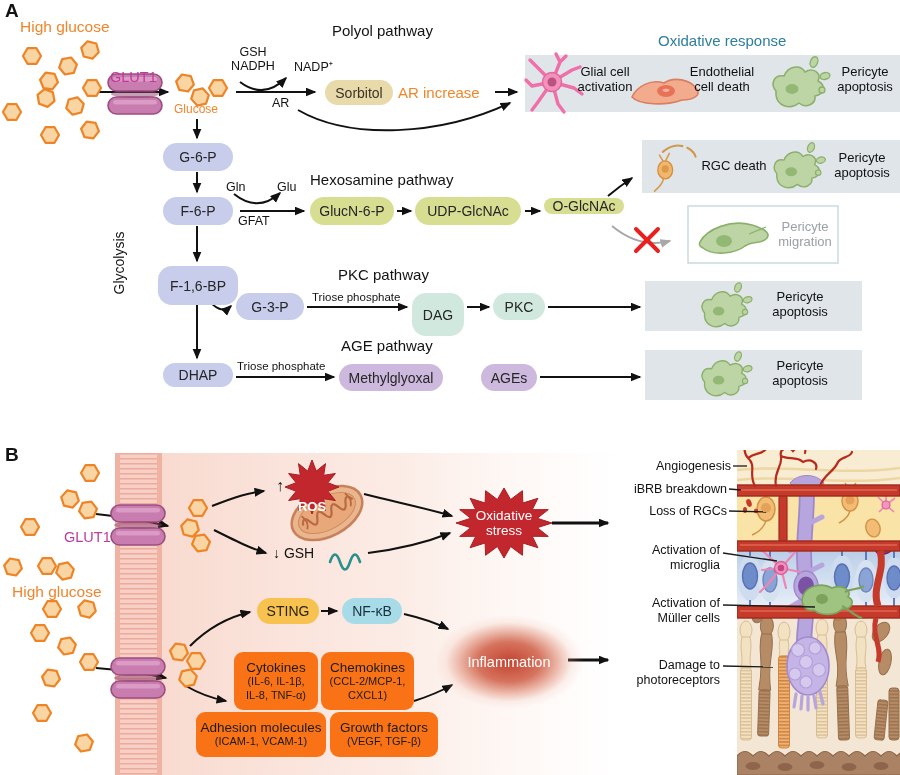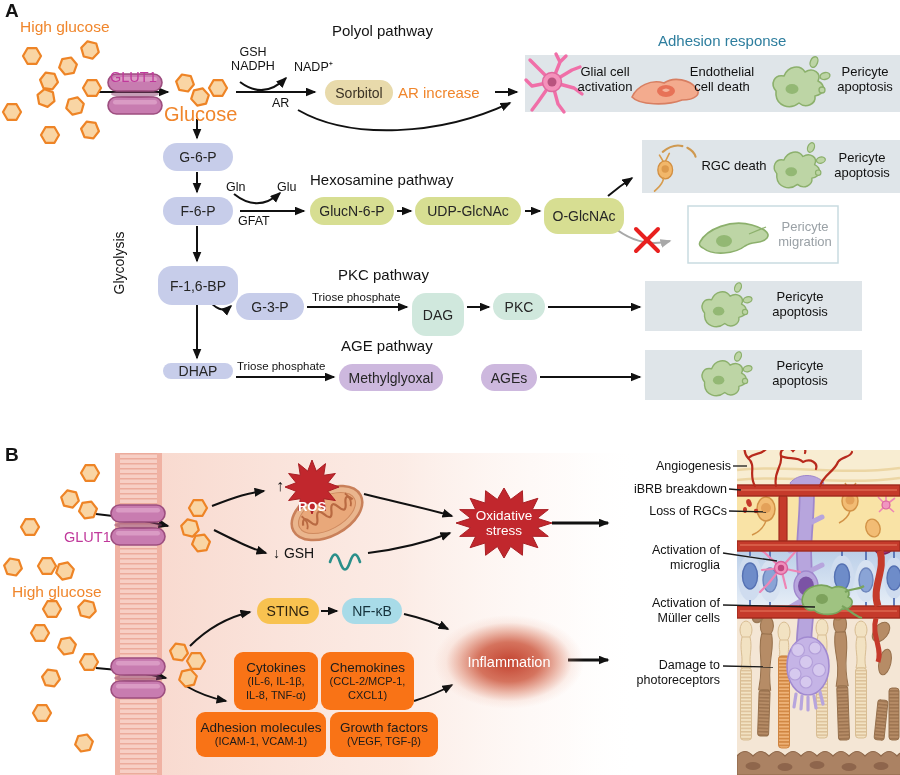--- a/index.html
+++ b/index.html
@@ -418,48 +418,48 @@
       <path d="M723,553 L777,561"></path>
       <path d="M723,605 L815,607"></path>
       <path d="M723,666 L773,667"></path>
     </g>
   </g>
 </svg>
 
 <div class="t panel-letter" style="left:5px;top:0px;">A</div>
 <div class="t org" style="left:20px;top:18px;font-size:15.5px;">High glucose</div>
 <div class="t mag" style="left:110px;top:69px;font-size:14.5px;">GLUT1</div>
-<div class="t org" style="left:164px;top:103px;font-size:20px;">Glucose</div>
+<div class="t org" style="left:174px;top:103px;font-size:12px;">Glucose</div>
 <div class="ptitle" style="left:332px;top:22px;">Polyol pathway</div>
 <div class="ptitle" style="left:310px;top:171px;">Hexosamine pathway</div>
 <div class="ptitle" style="left:338px;top:266px;">PKC pathway</div>
 <div class="ptitle" style="left:341px;top:337px;">AGE pathway</div>
-<div class="t teal" style="left:658px;top:32px;font-size:15px;font-weight:500;">Adhesion response</div>
+<div class="t teal" style="left:658px;top:32px;font-size:15px;font-weight:500;">Oxidative response</div>
 
 <div class="t c" style="left:226px;top:45px;width:54px;font-size:12.5px;">GSH
 NADPH</div>
 <div class="t" style="left:294px;top:60px;font-size:12.5px;">NADP⁺</div>
 <div class="t" style="left:272px;top:96px;font-size:12.5px;">AR</div>
 <div class="t org" style="left:398px;top:84px;font-size:15px;">AR increase</div>
 <div class="t" style="left:226px;top:180px;font-size:12.5px;">Gln</div>
 <div class="t" style="left:277px;top:180px;font-size:12.5px;">Glu</div>
 <div class="t" style="left:238px;top:214px;font-size:12.5px;">GFAT</div>
 <div class="t" style="left:312px;top:291px;font-size:11.5px;">Triose phosphate</div>
 <div class="t" style="left:237px;top:360px;font-size:11.5px;">Triose phosphate</div>
 <div class="t c" style="left:70px;top:255px;width:100px;font-size:14px;transform:rotate(-90deg);">Glycolysis</div>
 
 <div class="pill" style="left:163px;top:143px;width:70px;height:28px;background:#c7cdea;">G-6-P</div>
 <div class="pill" style="left:163px;top:197px;width:70px;height:28px;background:#c7cdea;">F-6-P</div>
 <div class="pill" style="left:158px;top:266px;width:80px;height:39px;background:#c7cdea;">F-1,6-BP</div>
 <div class="pill" style="left:236px;top:293px;width:68px;height:27px;background:#c7cdea;">G-3-P</div>
-<div class="pill" style="left:163px;top:363px;width:70px;height:16px;background:#c7cdea;">DHAP</div>
+<div class="pill" style="left:163px;top:363px;width:70px;height:24px;background:#c7cdea;">DHAP</div>
 <div class="pill" style="left:325px;top:80px;width:68px;height:25px;background:#e8daab;color:#3c3325;">Sorbitol</div>
 <div class="pill" style="left:310px;top:197px;width:84px;height:28px;background:#d7de92;">GlucN-6-P</div>
 <div class="pill" style="left:415px;top:197px;width:106px;height:28px;background:#d7de92;">UDP-GlcNAc</div>
-<div class="pill" style="left:544px;top:198px;width:80px;height:36px;background:#d7de92;">O-GlcNAc</div>
+<div class="pill" style="left:544px;top:198px;width:80px;height:16px;background:#d7de92;">O-GlcNAc</div>
 <div class="pill" style="left:412px;top:293px;width:52px;height:43px;background:#d0e8dd;">DAG</div>
 <div class="pill" style="left:493px;top:293px;width:52px;height:27px;background:#d0e8dd;">PKC</div>
 <div class="pill" style="left:339px;top:364px;width:104px;height:27px;background:#cdb8de;">Methylglyoxal</div>
 <div class="pill" style="left:481px;top:364px;width:56px;height:27px;background:#cdb8de;">AGEs</div>
 
 <div class="rtxt" style="left:574px;top:64px;width:62px;">Glial cell
 activation</div>
 <div class="rtxt" style="left:684px;top:64px;width:76px;">Endothelial
 cell death</div>
 <div class="rtxt" style="left:832px;top:64px;width:66px;">Pericyte

